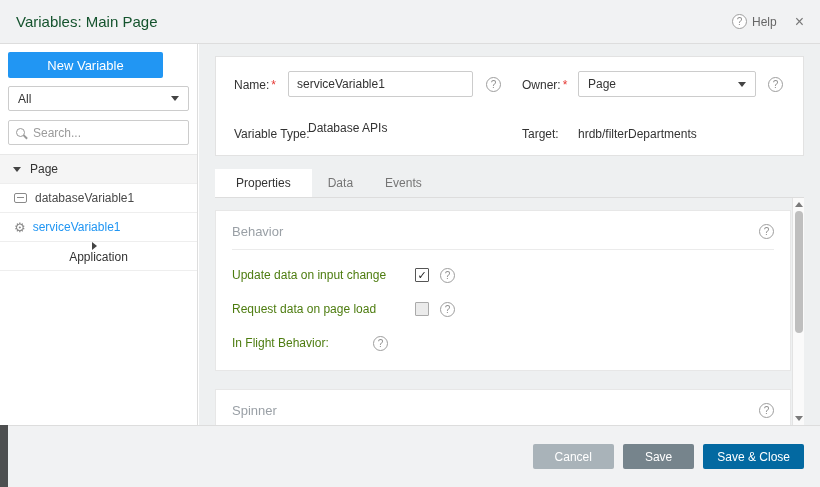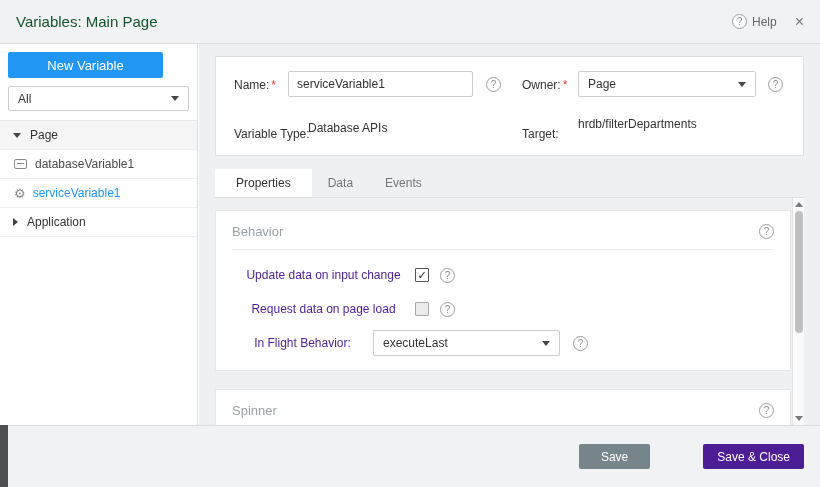--- a/index.html
+++ b/index.html
@@ -123,21 +123,21 @@
   .section-card { background:#fff; border:1px solid #e7e7e7; margin-right:13px; }
   .card-behavior { margin-top:12px; }
   .card-spinner { margin-top:18px; height:70px; }
   .sec-head {
     margin:0 16px; padding:13px 0 10px; display:flex; align-items:center;
     justify-content:space-between; border-bottom:1px solid #ebebeb;
   }
   .sec-title { color:#9aa0a6; font-size:13px; }
   .prop-rows { padding:8px 0 10px; }
   .prop-row { display:flex; align-items:center; height:34px; padding:0 16px; }
-  .prop-label { width:183px; flex:0 0 auto; color:#4c1d95;text-align:center; }
+  .prop-label { width:183px; flex:0 0 auto; color:#4d7c0f; }
   .prop-label.narrow { width:141px; }
   .checkbox {
     width:14px; height:14px; border:1px solid #aaa; background:#ebebeb; border-radius:1px;
     margin-right:11px; display:inline-flex; align-items:center; justify-content:center;
     cursor:pointer; flex:0 0 auto;
   }
   .checkbox.checked { background:#fff; border-color:#555; }
   .checkbox.checked::after { content:"✓"; font-size:11px; color:#222; line-height:1; }
   .inflight-select { position:static; width:187px; margin-right:13px; }
 
@@ -156,21 +156,21 @@
 
   
   .footer {
     position:absolute; left:0; right:0; bottom:0; height:62px;
     background:#f1f2f3; border-top:1px solid #ddd;
     display:flex; align-items:center; justify-content:flex-end; gap:9px; padding-right:16px;
   }
   .btn { height:25px; border:none; border-radius:2px; color:#fff; font-family:inherit; font-size:12px; padding:0 22px; cursor:pointer; }
   .btn-cancel { background:#a9b3b9; }
   .btn-save { background:#76848c; }
-  .btn-save-close { background:#4c1d95; padding:0 14px;margin-left:44px; }
+  .btn-save-close { background:#0369a1; padding:0 14px; }
   .dark-strip { position:absolute; left:0; bottom:0; width:8px; height:62px; background:#4d4f50; }
 </style>
 </head>
 <body>
 
 <div class="header">
   <div class="header-title">Variables: Main Page</div>
   <div class="header-right">
     <div class="help-wrap">
       <span class="help-icon"></span>
@@ -181,35 +181,39 @@
 </div>
 
 <div class="sidebar">
   <button class="btn-new">New Variable</button>
 
   <div class="filter-select">
     <span>All</span>
     <span class="caret-down"></span>
   </div>
 
+  <div class="search-box">
+    <span class="search-icon"></span>
+    <input placeholder="Search..." style="">
+  </div>
 
   <div class="tree">
     <div class="tree-row group">
       <span class="tri-down"></span>
       <span>Page</span>
     </div>
     <div class="tree-row item">
       <span class="database-icon"></span>
       <span>databaseVariable1</span>
     </div>
     <div class="tree-row item selected">
       <span class="gear-icon"></span>
       <span>serviceVariable1</span>
     </div>
-    <div class="tree-row group" style="background:#fff;">
+    <div class="tree-row group" style="background:#fff;flex-direction:column;">
       <span class="tri-right"></span>
       <span>Application</span>
     </div>
   </div>
 </div>
 
 <div class="main">
 
   <div class="form-card">
     <span class="abs" style="left:18px; top:21px;"><span>Name:</span><span class="req">*</span></span>
@@ -219,21 +223,21 @@
     <span class="abs" style="left:306px; top:21px;"><span>Owner:</span><span class="req">*</span></span>
     <div class="fake-select" style="left:362px; top:14px; width:178px;">
       <span>Page</span>
       <span class="caret-down"></span>
     </div>
     <span class="help-icon abs" style="left:552px; top:20px;"></span>
 
     <span class="abs" style="left:18px; top:70px;">Variable Type:</span>
     <span class="abs" style="left:92px; top:64px;">Database APIs</span>
     <span class="abs" style="left:306px; top:70px;">Target:</span>
-    <span class="abs" style="left:362px; top:60px;">hrdb/filterDepartments</span>
+    <span class="abs" style="left:362px; top:70px;">hrdb/filterDepartments</span>
   </div>
 
   <div class="tabs">
     <div class="tab active">Properties</div>
     <div class="tab">Data</div>
     <div class="tab">Events</div>
   </div>
 
   <div class="content">
 
@@ -248,24 +252,20 @@
           <span class="checkbox checked"></span>
           <span class="help-icon"></span>
         </div>
         <div class="prop-row">
           <span class="prop-label">Request data on page load</span>
           <span class="checkbox"></span>
           <span class="help-icon"></span>
         </div>
         <div class="prop-row">
           <span class="prop-label narrow">In Flight Behavior:</span>
-          <div class="fake-select inflight-select">
-            <span>executeLast</span>
-            <span class="caret-down"></span>
-          </div>
           <span class="help-icon"></span>
         </div>
       </div>
     </div>
 
     <div class="section-card card-spinner">
       <div class="sec-head">
         <span class="sec-title">Spinner</span>
         <span class="help-icon"></span>
       </div>
@@ -274,16 +274,17 @@
     <div class="scrollbar">
       <div class="sb-up"></div>
       <div class="sb-thumb"></div>
       <div class="sb-down"></div>
     </div>
 
   </div>
 </div>
 
 <div class="footer">
+  <button class="btn btn-cancel">Cancel</button>
   <button class="btn btn-save">Save</button>
   <button class="btn btn-save-close">Save &amp; Close</button>
 </div>
 <div class="dark-strip"></div>
 
 </body></html>

